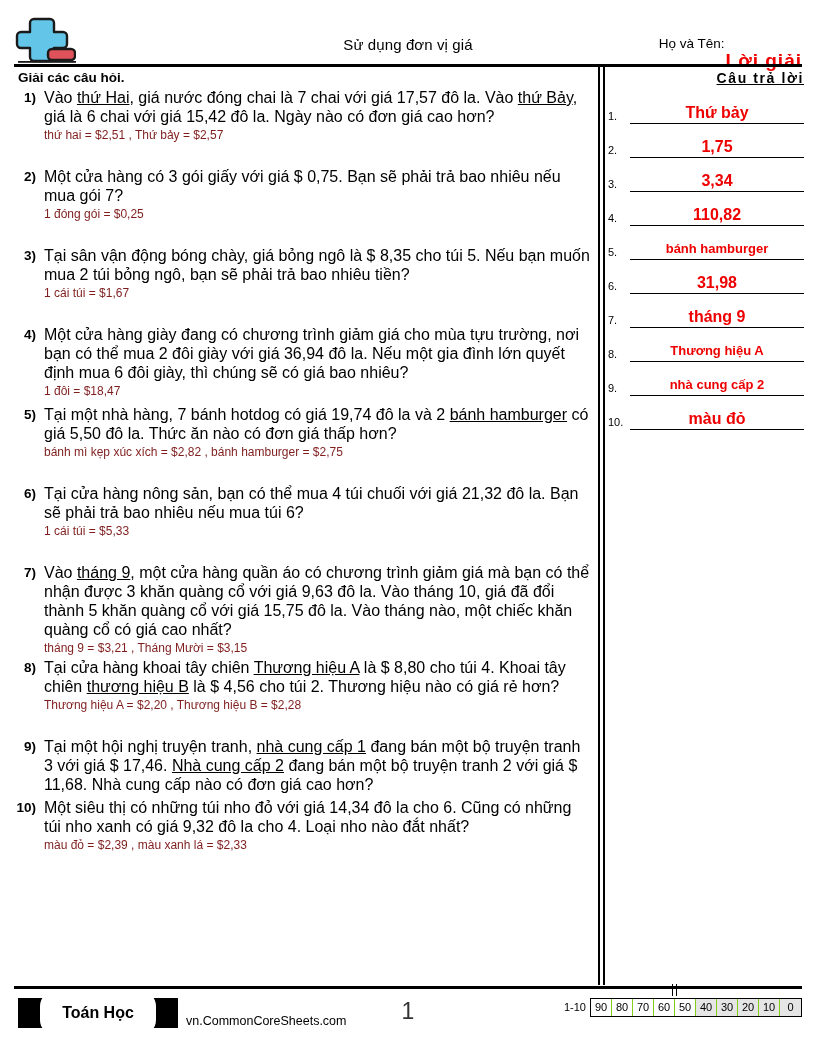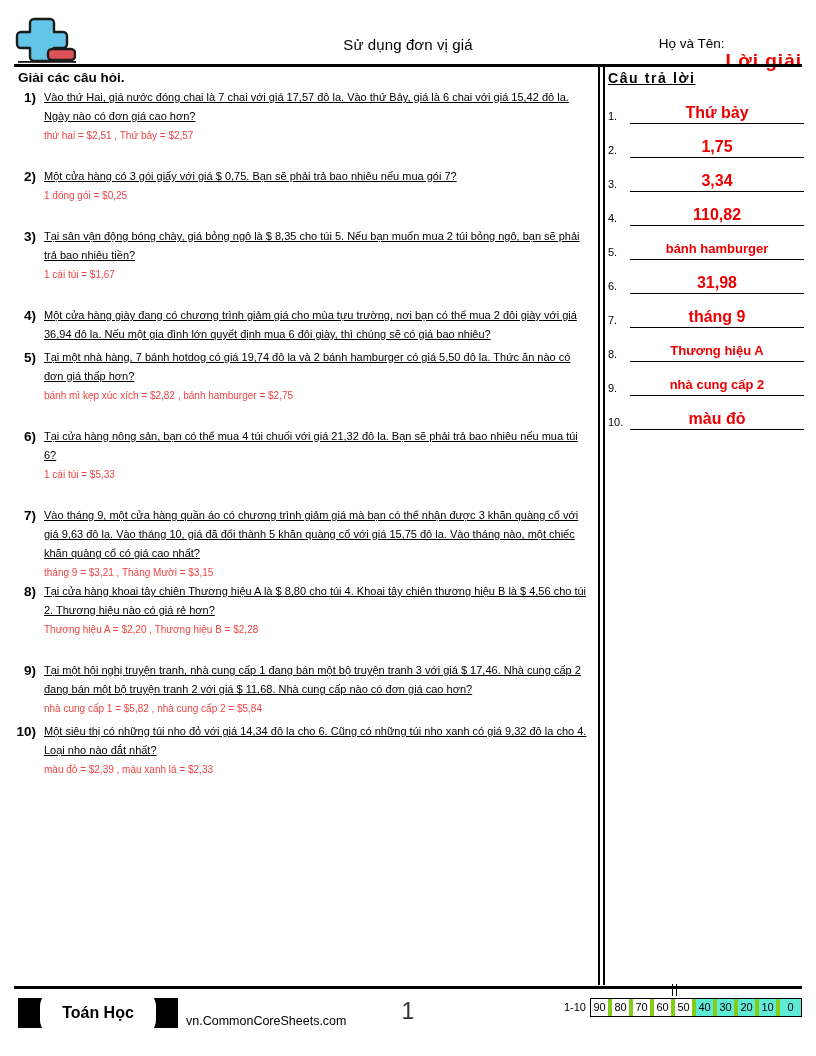--- a/index.html
+++ b/index.html
@@ -110,41 +110,40 @@
     font-size: 13.5px;
     font-weight: bold;
     padding-right: 8px;
     padding-top: 0px;
     line-height: 19px;
   }
   .q-body {
     flex: 1 1 auto;
   }
   .q-text {
-    font-size: 11px;
+    font-size: 16px;
     line-height: 19px;
     text-align: left;
-    text-decoration: underline;
   }
   .q-text u { text-decoration: underline; }
   .q-answer {
-    color: #ef4444;
-    font-size: 10px;
+    color: #7f1d1d;
+    font-size: 12px;
     line-height: 19px;
   }
 
   
   .answers {
     position: absolute;
     left: 608px;
     top: 70px;
     width: 196px;
   }
   .answers-title {
-    text-align: left;
+    text-align: right;
     font-size: 14px;
     font-weight: bold;
     letter-spacing: 1.6px;
     text-decoration: underline;
     padding-bottom: 4px;
   }
   .ans-row {
     position: relative;
     height: 34px;
     display: flex;
@@ -234,25 +233,25 @@
   }
   .scale-cells {
     display: flex;
     border: 1px solid #000;
   }
   .scale-cells div {
     width: 21px;
     font-size: 11px;
     line-height: 17px;
     text-align: center;
-    border-right: 4px solid #84cc16;
+    border-right: 1px solid #84cc16;
     background: #fff;
   }
   .scale-cells div:last-child { border-right: none; }
-  .scale-cells div.hl { background: #5eead4; }
+  .scale-cells div.hl { background: #e5e5e5; }
 
   .tick-marks {
     position: absolute;
     left: 672px;
     top: 984px;
     width: 8px;
     height: 12px;
   }
   .tick-marks i {
     position: absolute;
@@ -316,20 +315,21 @@
         <div class="q-num">3)</div>
         <div class="q-body">
           <div class="q-text">Tại sân vận động bóng chày, giá bỏng ngô là $ 8,35 cho túi 5. Nếu bạn muốn mua 2 túi bỏng ngô, bạn sẽ phải trả bao nhiêu tiền?</div>
           <div class="q-answer">1 cái túi = $1,67</div>
         </div>
       </div>
       <div class="q" style="margin-bottom: 4px;">
         <div class="q-num">4)</div>
         <div class="q-body">
           <div class="q-text">Một cửa hàng giày đang có chương trình giảm giá cho mùa tựu trường, nơi bạn có thể mua 2 đôi giày với giá 36,94 đô la. Nếu một gia đình lớn quyết định mua 6 đôi giày, thì chúng sẽ có giá bao nhiêu?</div>
+          <div class="q-answer">1 đôi = $18,47</div>
         </div>
       </div>
       <div class="q" style="margin-bottom: 22px;">
         <div class="q-num">5)</div>
         <div class="q-body">
           <div class="q-text">Tại một nhà hàng, 7 bánh hotdog có giá 19,74 đô la và 2 <u>bánh hamburger</u> có giá 5,50 đô la. Thức ăn nào có đơn giá thấp hơn?</div>
           <div class="q-answer">bánh mì kẹp xúc xích = $2,82 , bánh hamburger = $2,75</div>
         </div>
       </div>
       <div class="q" style="margin-bottom: 22px;">
@@ -350,21 +350,20 @@
         <div class="q-num">8)</div>
         <div class="q-body">
           <div class="q-text">Tại cửa hàng khoai tây chiên <u>Thương hiệu A</u> là $ 8,80 cho túi 4. Khoai tây chiên <u>thương hiệu B</u> là $ 4,56 cho túi 2. Thương hiệu nào có giá rẻ hơn?</div>
           <div class="q-answer">Thương hiệu A = $2,20 , Thương hiệu B = $2,28</div>
         </div>
       </div>
       <div class="q" style="margin-bottom: 4px;">
         <div class="q-num">9)</div>
         <div class="q-body">
           <div class="q-text">Tại một hội nghị truyện tranh, <u>nhà cung cấp 1</u> đang bán một bộ truyện tranh 3 với giá $ 17,46. <u>Nhà cung cấp 2</u> đang bán một bộ truyện tranh 2 với giá $ 11,68. Nhà cung cấp nào có đơn giá cao hơn?</div>
-          <div class="q-answer">nhà cung cấp 1 = $5,82 , nhà cung cấp 2 = $5,84</div>
         </div>
       </div>
       <div class="q" style="margin-bottom: 8px;">
         <div class="q-num">10)</div>
         <div class="q-body">
           <div class="q-text">Một siêu thị có những túi nho đỏ với giá 14,34 đô la cho 6. Cũng có những túi nho xanh có giá 9,32 đô la cho 4. Loại nho nào đắt nhất?</div>
           <div class="q-answer">màu đỏ = $2,39 , màu xanh lá = $2,33</div>
         </div>
       </div>
     </div>

